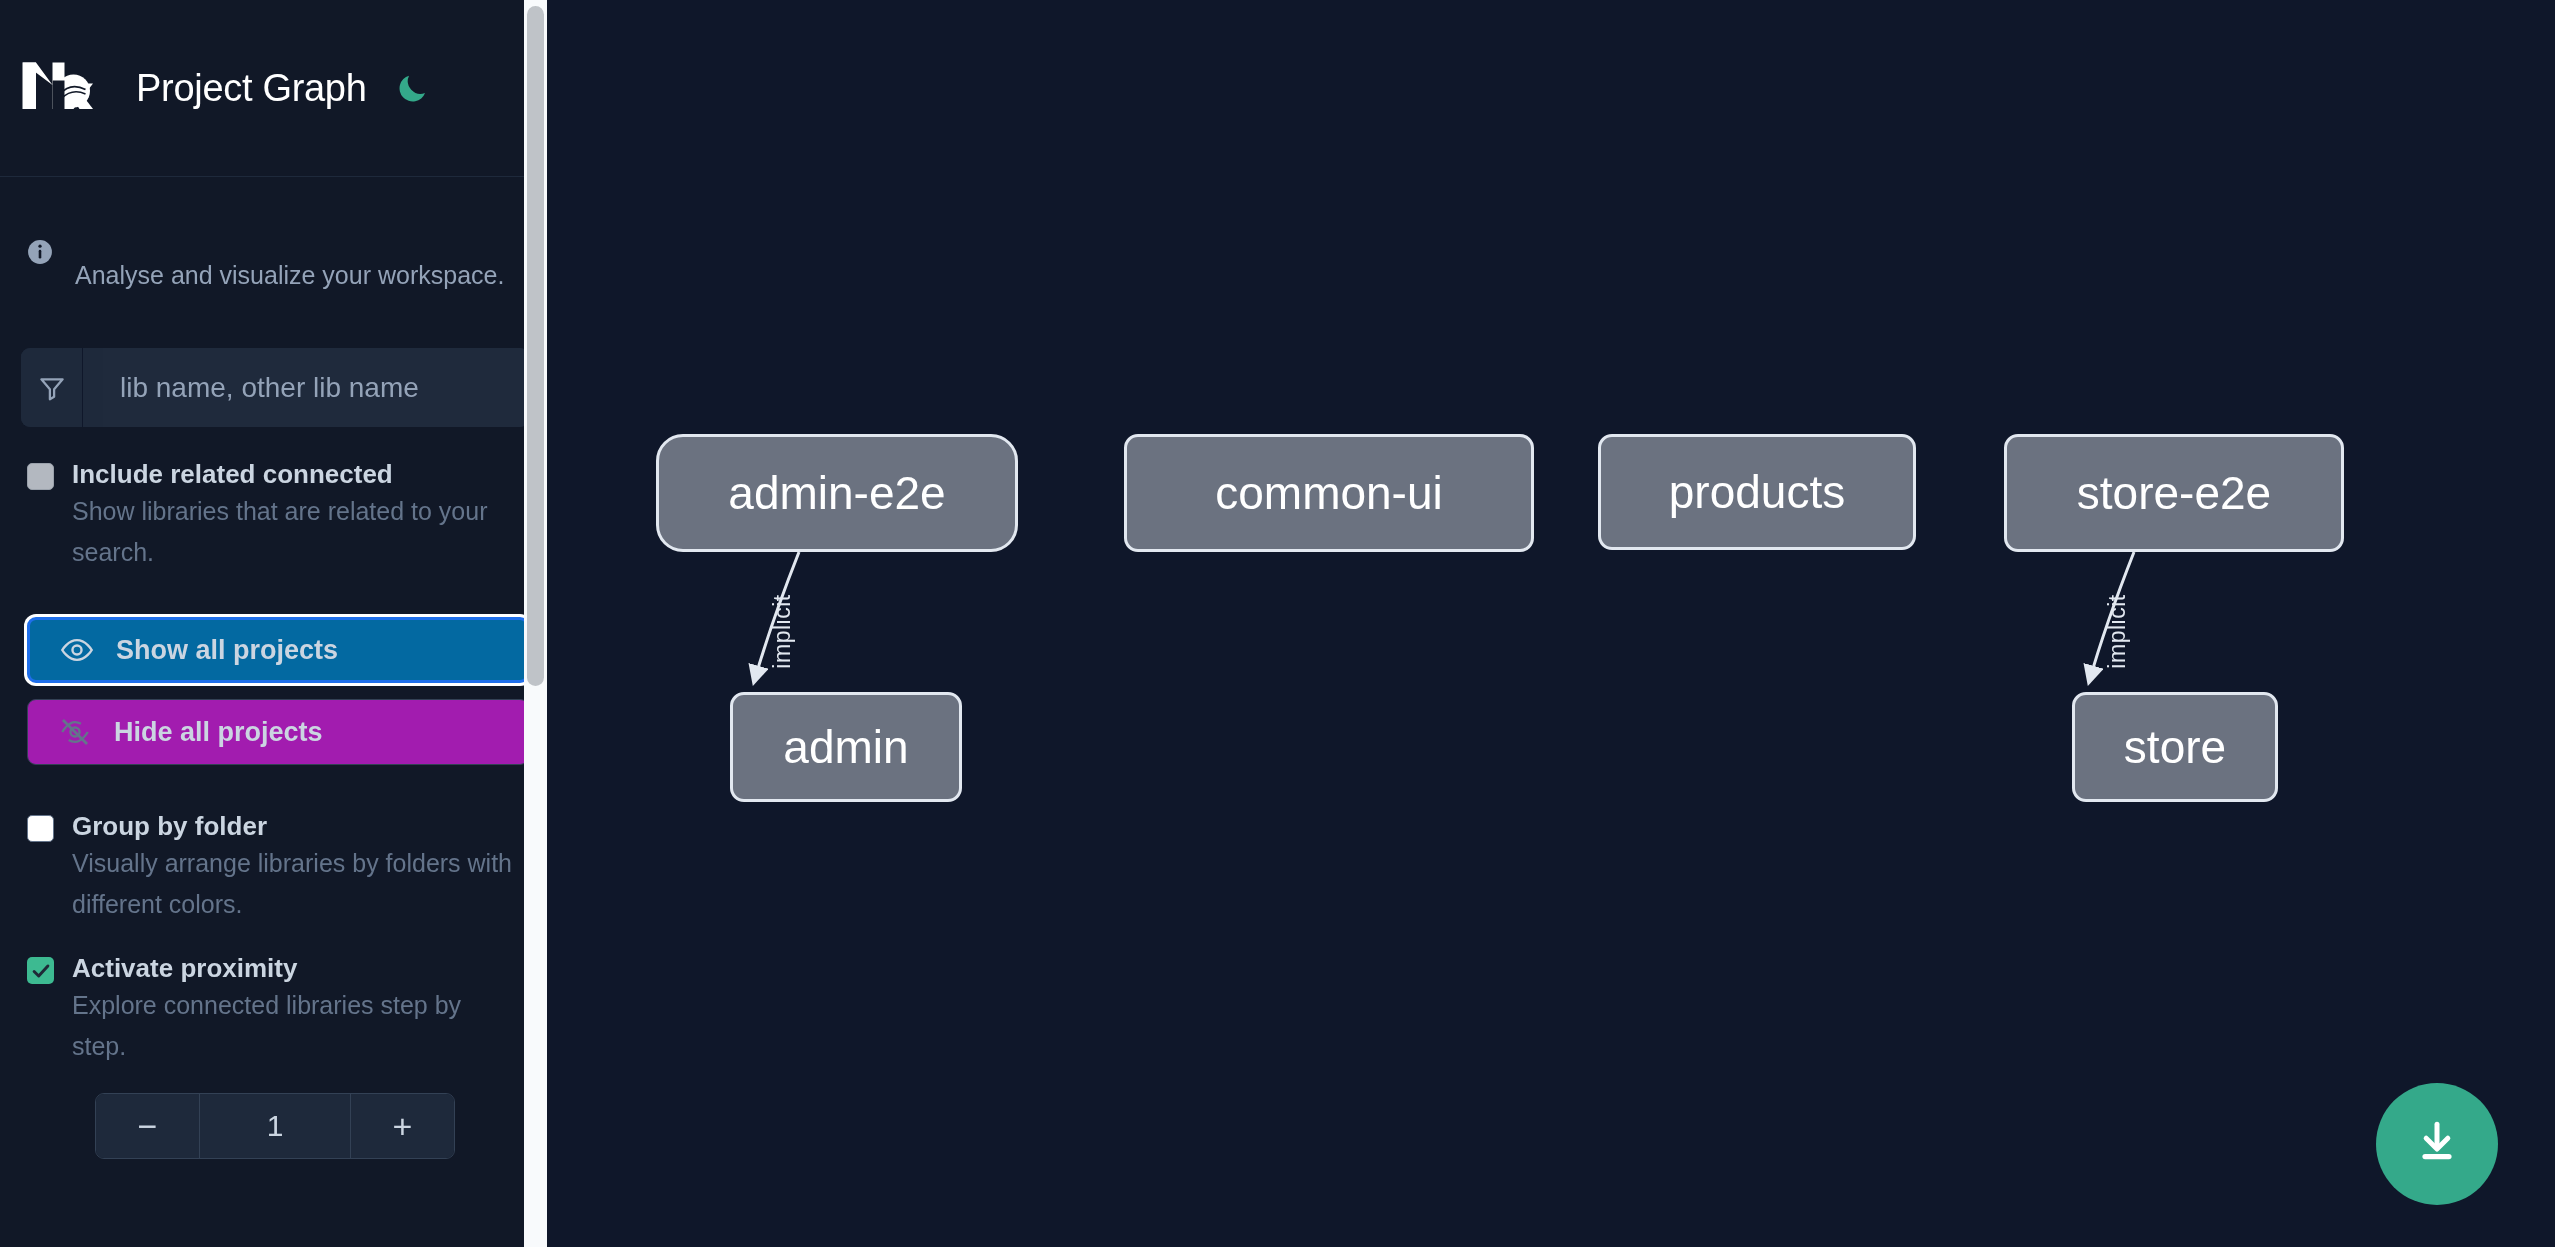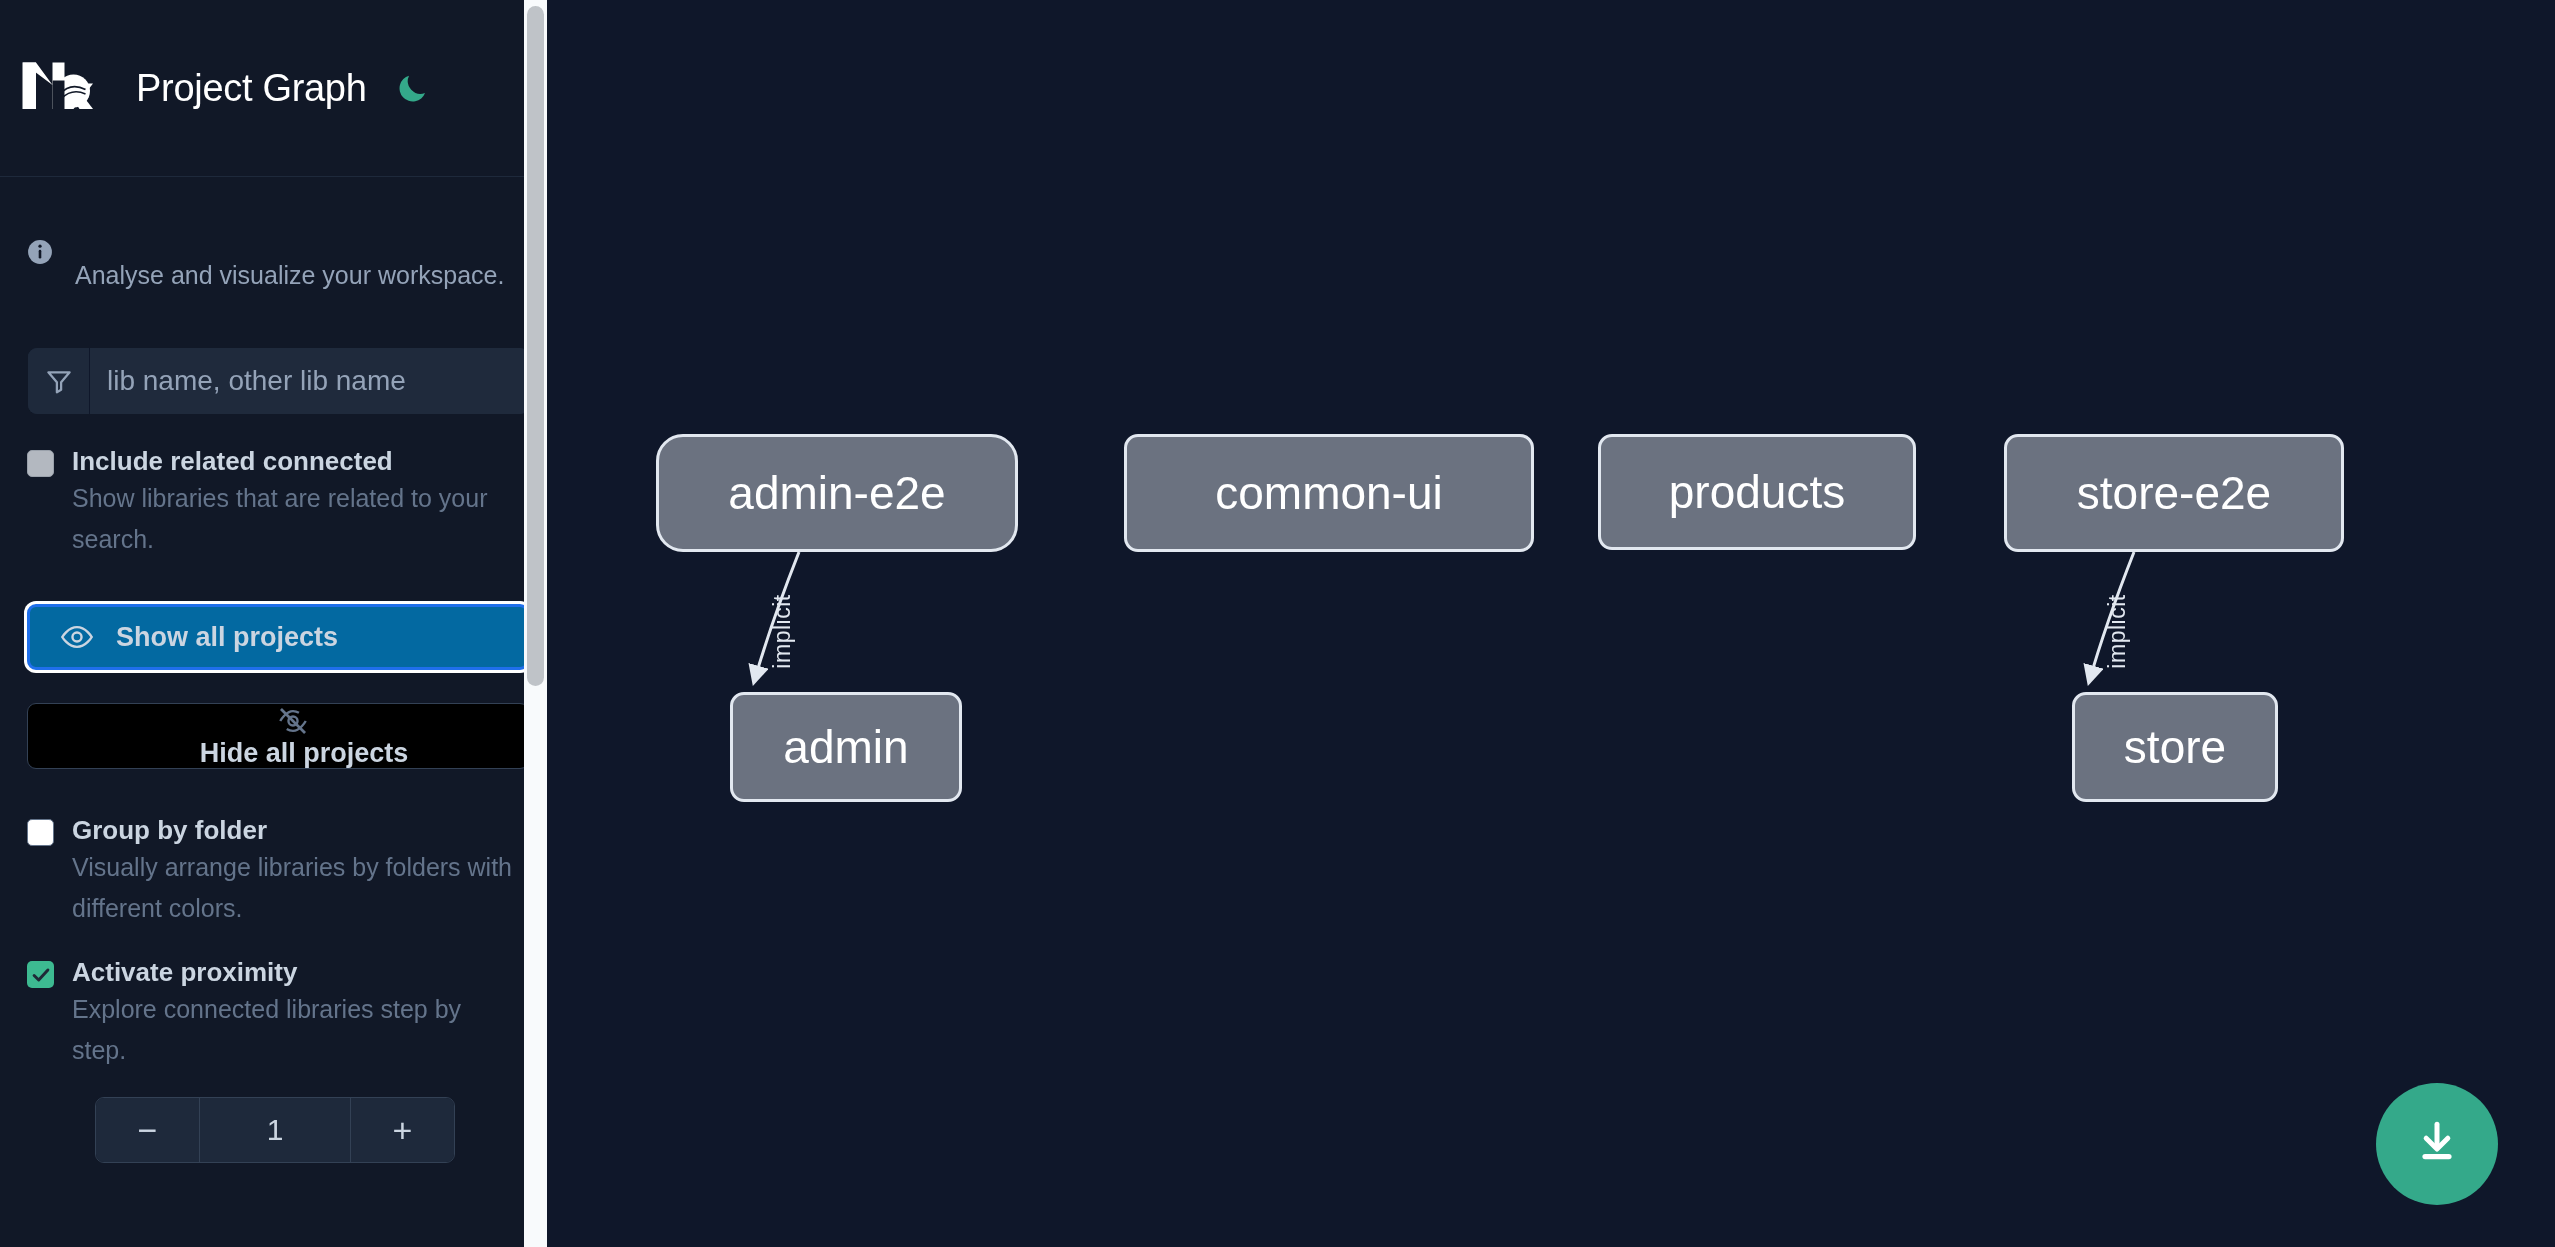--- a/index.html
+++ b/index.html
@@ -51,27 +51,28 @@
   .info-icon { flex: 0 0 auto; width: 26px; height: 26px; }
   .tagline {
     color: #94a3b8;
     font-size: 25px;
     margin-left: 22px;
     white-space: nowrap;
     margin-top: 48px;
   }
 
   .filter-row {
-    margin: 58px 27px 0 28px;
-    height: 66px;
+    margin: 58px 27px 0 21px;
+    height: 79px;
     display: flex;
     align-items: stretch;
     background: #1e293b;
     border-radius: 9px;
     overflow: hidden;
+    gap: 20px;
   }
   .filter-icon-box {
     width: 62px;
     display: flex; align-items: center; justify-content: center;
     background: #1e293b;
     border-right: 1px solid #0f172a;
   }
   .filter-input {
     flex: 1;
     background: #1f2a3c;
@@ -122,24 +123,23 @@
     padding-left: 30px;
     cursor: pointer;
   }
   .btn-show {
     background: #0369a1;
     border: 3px solid #1f6feb;
     box-shadow: 0 0 0 3px #ffffff;
     margin-top: 44px;
   }
   .btn-hide {
-    background: #000000;
+    background: #a21caf;
     border: 1px solid #334155;
-    margin-top: 33px;
-    flex-direction: column;
+    margin-top: 16px;
   }
   .btn-label {
     color: #cbd5e1;
     font-size: 27px;
     font-weight: bold;
     margin-left: 22px;
   }
   .btn-icon { width: 34px; height: 34px; flex: 0 0 auto; }
 
   .stepper {

